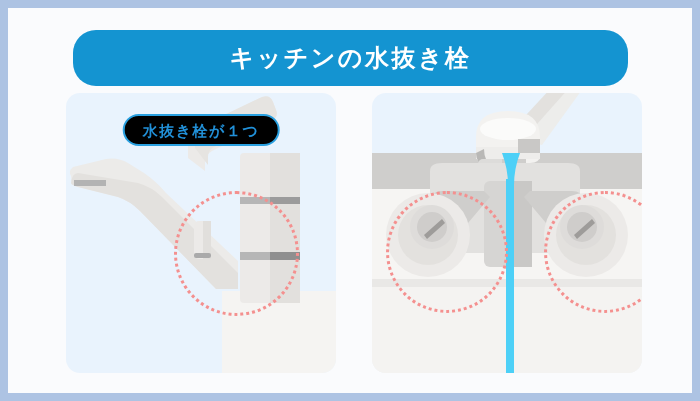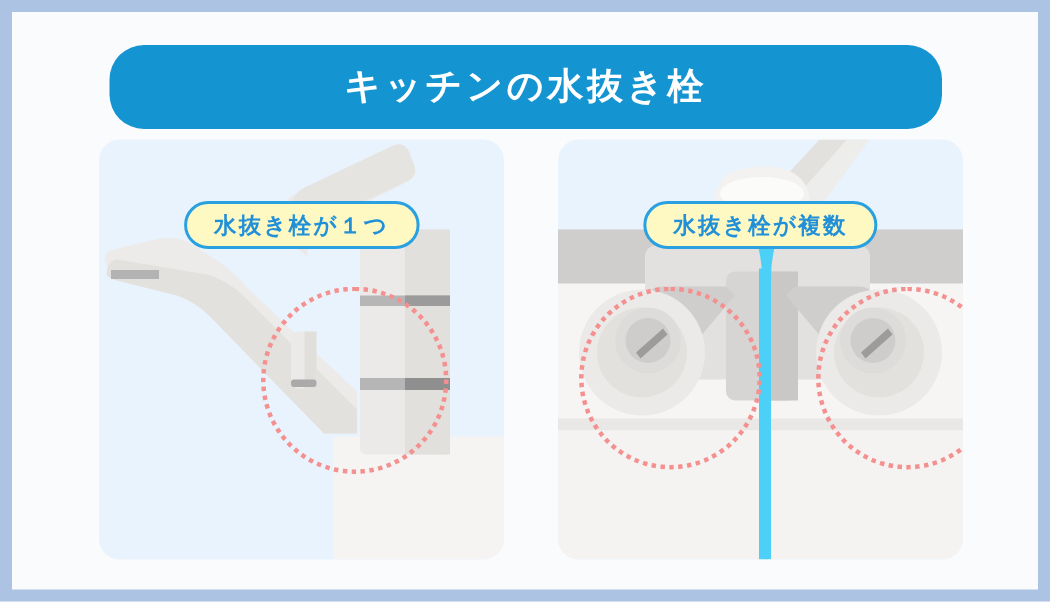--- a/index.html
+++ b/index.html
@@ -57,29 +57,28 @@
   }
   #panel-left  { left: 58px; }
   #panel-right { left: 364px; }
 
   .panel-label {
     position: absolute;
     top: 21px;
     left: 50%;
     transform: translateX(-50%);
     border: 2px solid #29a0e0;
-    background: #fef9c3;
+    background: #000000;
     border-radius: 16px;
     height: 28px;
     padding: 0 18px;
     display: flex;
     align-items: center;
     justify-content: center;
     z-index: 30;
-    margin-top: 20px;
   }
   .panel-label span {
     color: #2190d8;
     font-size: 15px;
     font-weight: bold;
     letter-spacing: 1.5px;
     white-space: nowrap;
     line-height: 1;
   }
 
@@ -179,18 +178,15 @@
       <ellipse cx="210" cy="134" rx="15" ry="15" fill="#cfcdcb"></ellipse>
       <path d="M202 142 L220 126 L223 130 L205 146 Z" fill="#9e9c9a"></path>
 
       <path d="M130 60 Q136 76 136 92 L136 280 L142 280 L142 92 Q142 76 148 60 Z" fill="#4dd0f7"></path>
       <rect x="134" y="86" width="6" height="194" fill="#4dd0f7"></rect>
     </svg>
 
     <div class="ring" style="left:14px; top:98px; width:122px; height:122px;"></div>
     <div class="ring" style="left:172px; top:98px; width:122px; height:122px;"></div>
 
-    <div class="panel-label">
-      <span>水抜き栓が複数</span>
-    </div>
   </div>
 
 </div>
 
 </body></html>

